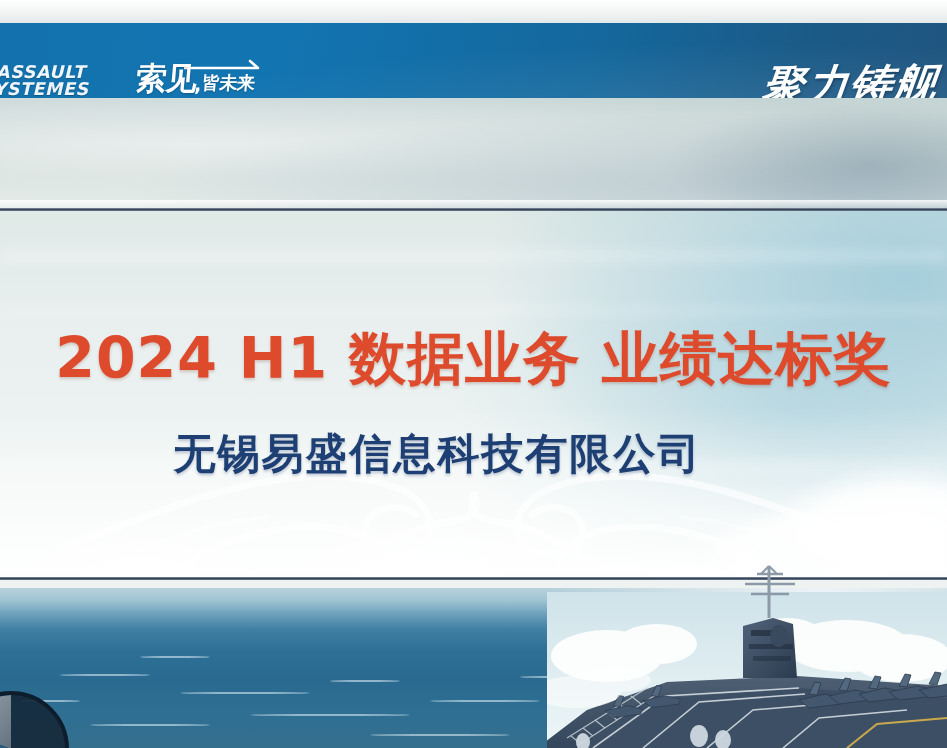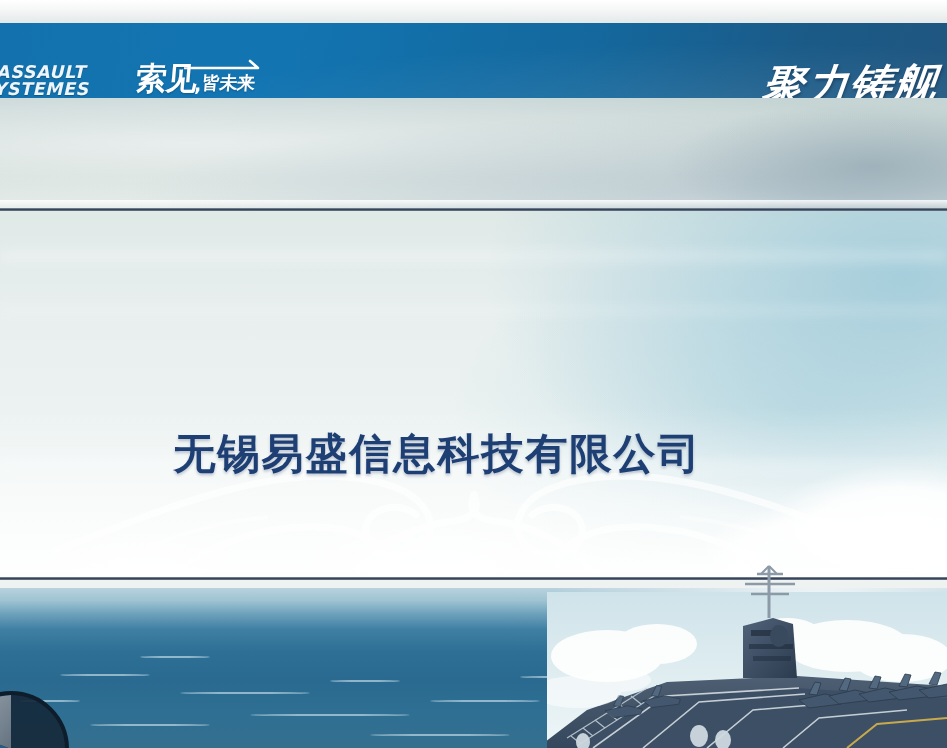--- a/index.html
+++ b/index.html
@@ -174,20 +174,21 @@
       </g>
       <g fill="none" stroke="#ffffff" stroke-width="4" opacity="0.5">
         <path d="M40 140 C 90 112, 150 90, 214 84"></path>
         <path d="M800 140 C 750 112, 690 90, 626 84"></path>
       </g>
     </svg>
 
     <div class="cloudbank"></div>
   </div>
 
+  <div class="title">2024 H1 数据业务 业绩达标奖</div>
   <div class="subtitle">无锡易盛信息科技有限公司</div>
 
   <div class="rule-glow" style="top:569px"></div>
   <div class="rule r2"></div>
 
   <div class="sea">
     <div class="sea-glow"></div>
     <div class="wave" style="left:60px;  top:86px;  width:90px"></div>
     <div class="wave" style="left:180px; top:104px; width:130px"></div>
     <div class="wave" style="left:330px; top:92px;  width:70px"></div>

